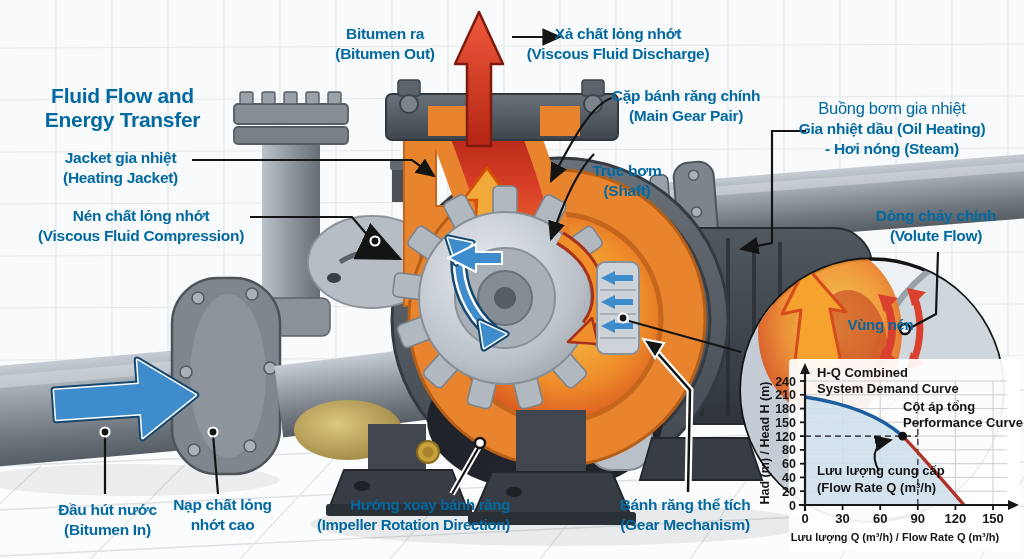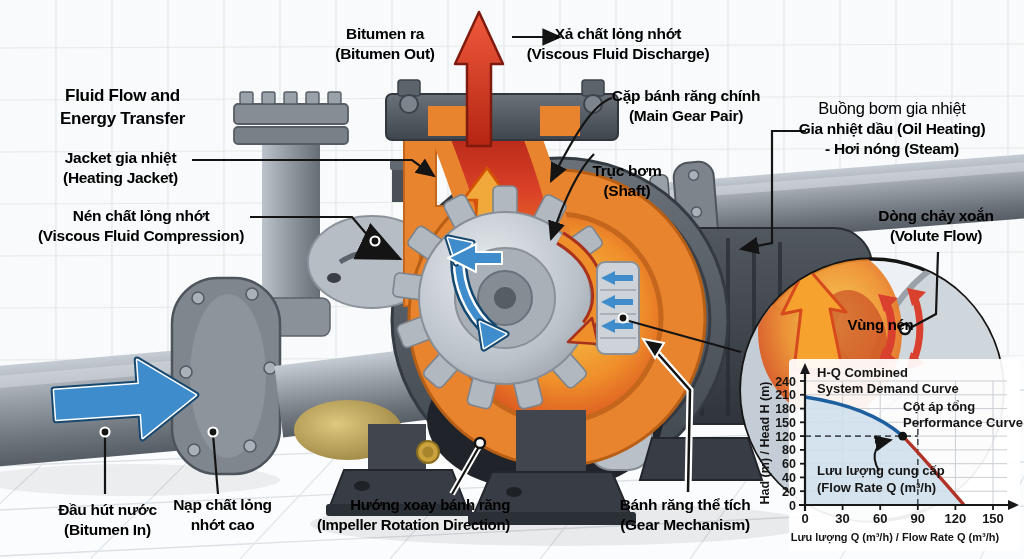--- a/index.html
+++ b/index.html
@@ -1,22 +1,22 @@
 <!DOCTYPE html>
 <html><head>
 <meta charset="utf-8">
 <style>
   html,body{margin:0;padding:0;}
   body{width:1024px;height:559px;position:relative;overflow:hidden;
        font-family:"Liberation Sans","DejaVu Sans",sans-serif;background:#f7f9fa;}
   #stage{position:absolute;left:0;top:0;width:1024px;height:559px;}
   svg{display:block;}
-  .lbl{position:absolute;text-align:center;color:#000000;font-weight:700;
+  .lbl{position:absolute;text-align:center;color:#0369a1;font-weight:700;
        font-size:15.5px;line-height:20px;letter-spacing:-0.3px;white-space:nowrap;}
-  .lbl .big{font-size:17px;line-height:23px;font-weight:800;text-align:center;}
+  .lbl .big{font-size:21px;line-height:23px;font-weight:800;text-align:center;}
   .lbl .b1{font-size:16.5px;font-weight:400;}
   #chart-box{position:absolute;left:757px;top:357px;width:266px;height:200px;}
   .chart-text{font-family:"Liberation Sans","DejaVu Sans",sans-serif;font-weight:700;fill:#151515;}
 </style>
 </head>
 <body>
 
 <div id="stage">
 
 <svg width="1024" height="559" viewBox="0 0 1024 559">
@@ -461,21 +461,21 @@
 <div class="lbl" style="left:28px;top:148px;width:185px;">
   <span>Jacket gia nhiệt</span><br><span>(Heating Jacket)</span>
 </div>
 <div class="lbl" style="left:567px;top:133px;width:120px;margin-top:28px;">
   <span>Trục bơm</span><br><span>(Shaft)</span>
 </div>
 <div class="lbl" style="left:16px;top:206px;width:250px;">
   <span>Nén chất lỏng nhớt</span><br><span>(Viscous Fluid Compression)</span>
 </div>
 <div class="lbl" style="left:845px;top:206px;width:182px;">
-  <span>Dòng chảy xoắn</span><br><span>(Volute Flow)</span>
+  <span>Dòng chảy chính</span><br><span>(Volute Flow)</span>
 </div>
 <div class="lbl" style="left:838px;top:285px;width:85px;font-size:15px;margin-top:30px;">
   <span>Vùng nén</span>
 </div>
 <div class="lbl" style="left:35px;top:500px;width:145px;">
   <span>Đầu hút nước</span><br><span>(Bitumen In)</span>
 </div>
 <div class="lbl" style="left:150px;top:495px;width:145px;">
   <span>Nạp chất lỏng</span><br><span>nhớt cao</span>
 </div>

